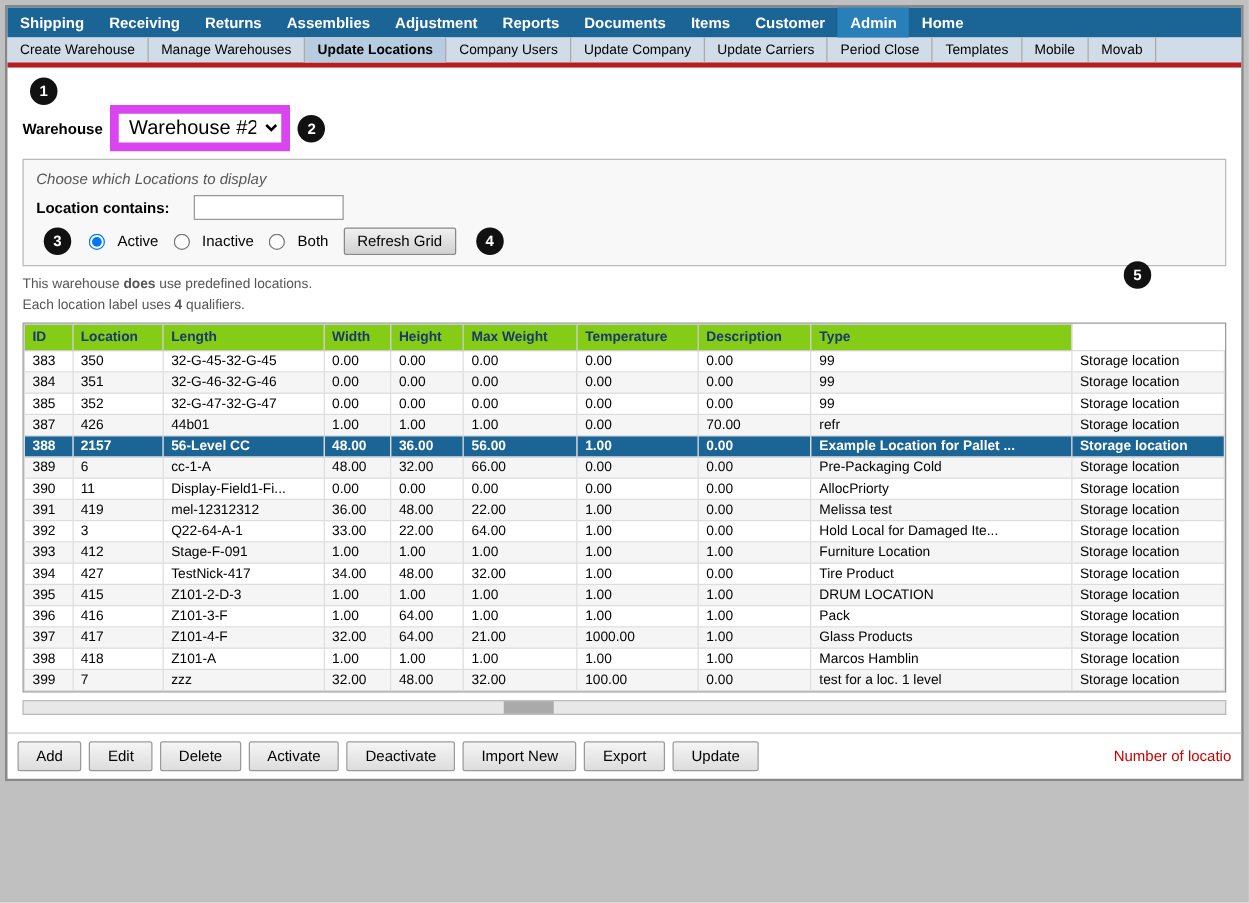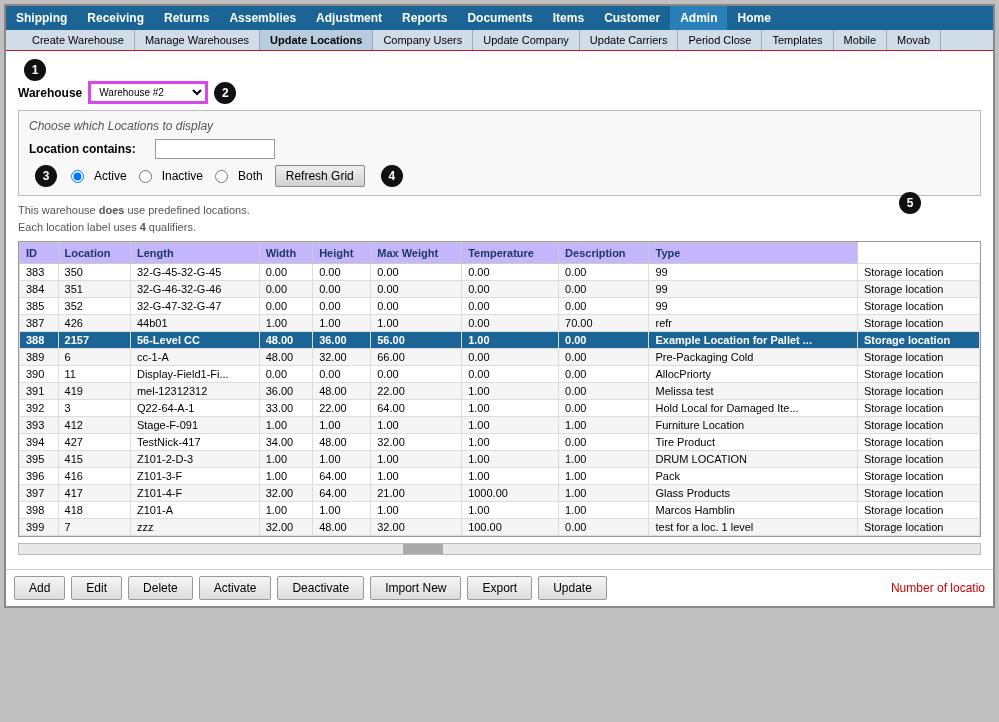--- a/index.html
+++ b/index.html
@@ -32,22 +32,21 @@
       font-weight: bold;
       display: inline-block;
     }
     .top-nav a.active { background: #2980b9; }
 
     
     .sub-nav {
       background: #d0dce8;
       display: flex;
       flex-wrap: wrap;
-      border-bottom: 1px solid #b91c1c;
-      padding-left: 16px;
+      border-bottom: 4px solid #b91c1c;
     }
     .sub-nav a {
       color: #000;
       text-decoration: none;
       padding: 4px 10px;
       font-size: 11px;
       display: inline-block;
       border-right: 1px solid #aaa;
     }
     .sub-nav a.active { background: #b8cce0; font-weight: bold; }
@@ -74,24 +73,24 @@
     .warehouse-row {
       display: flex;
       align-items: center;
       margin-bottom: 6px;
     }
     .warehouse-row label {
       font-weight: bold;
       margin-right: 6px;
     }
     .warehouse-row select {
-      border: 3px solid #d946ef;
+      border: 7px solid #d946ef;
       padding: 2px 4px;
-      font-size: 10px;
-      width: 120px;
+      font-size: 16px;
+      width: 144px;
       background: #fff;
     }
 
     .filter-box {
       border: 1px solid #bbb;
       padding: 8px 10px;
       margin-bottom: 6px;
       background: #f8f8f8;
     }
     .filter-row {
@@ -151,21 +150,21 @@
     table.data-grid thead tr {
       background: #fff;
     }
     table.data-grid thead th {
       border: 1px solid #ccc;
       padding: 4px 6px;
       text-align: left;
       font-weight: bold;
       color: #1a3a6b;
       white-space: nowrap;
-      background: #c4b5fd;
+      background: #84cc16;
     }
     table.data-grid tbody tr:nth-child(even) {
       background: #f5f5f5;
     }
     table.data-grid tbody tr:nth-child(odd) {
       background: #fff;
     }
     table.data-grid tbody tr.selected {
       background: #1a6496 !important;
       color: #fff;

